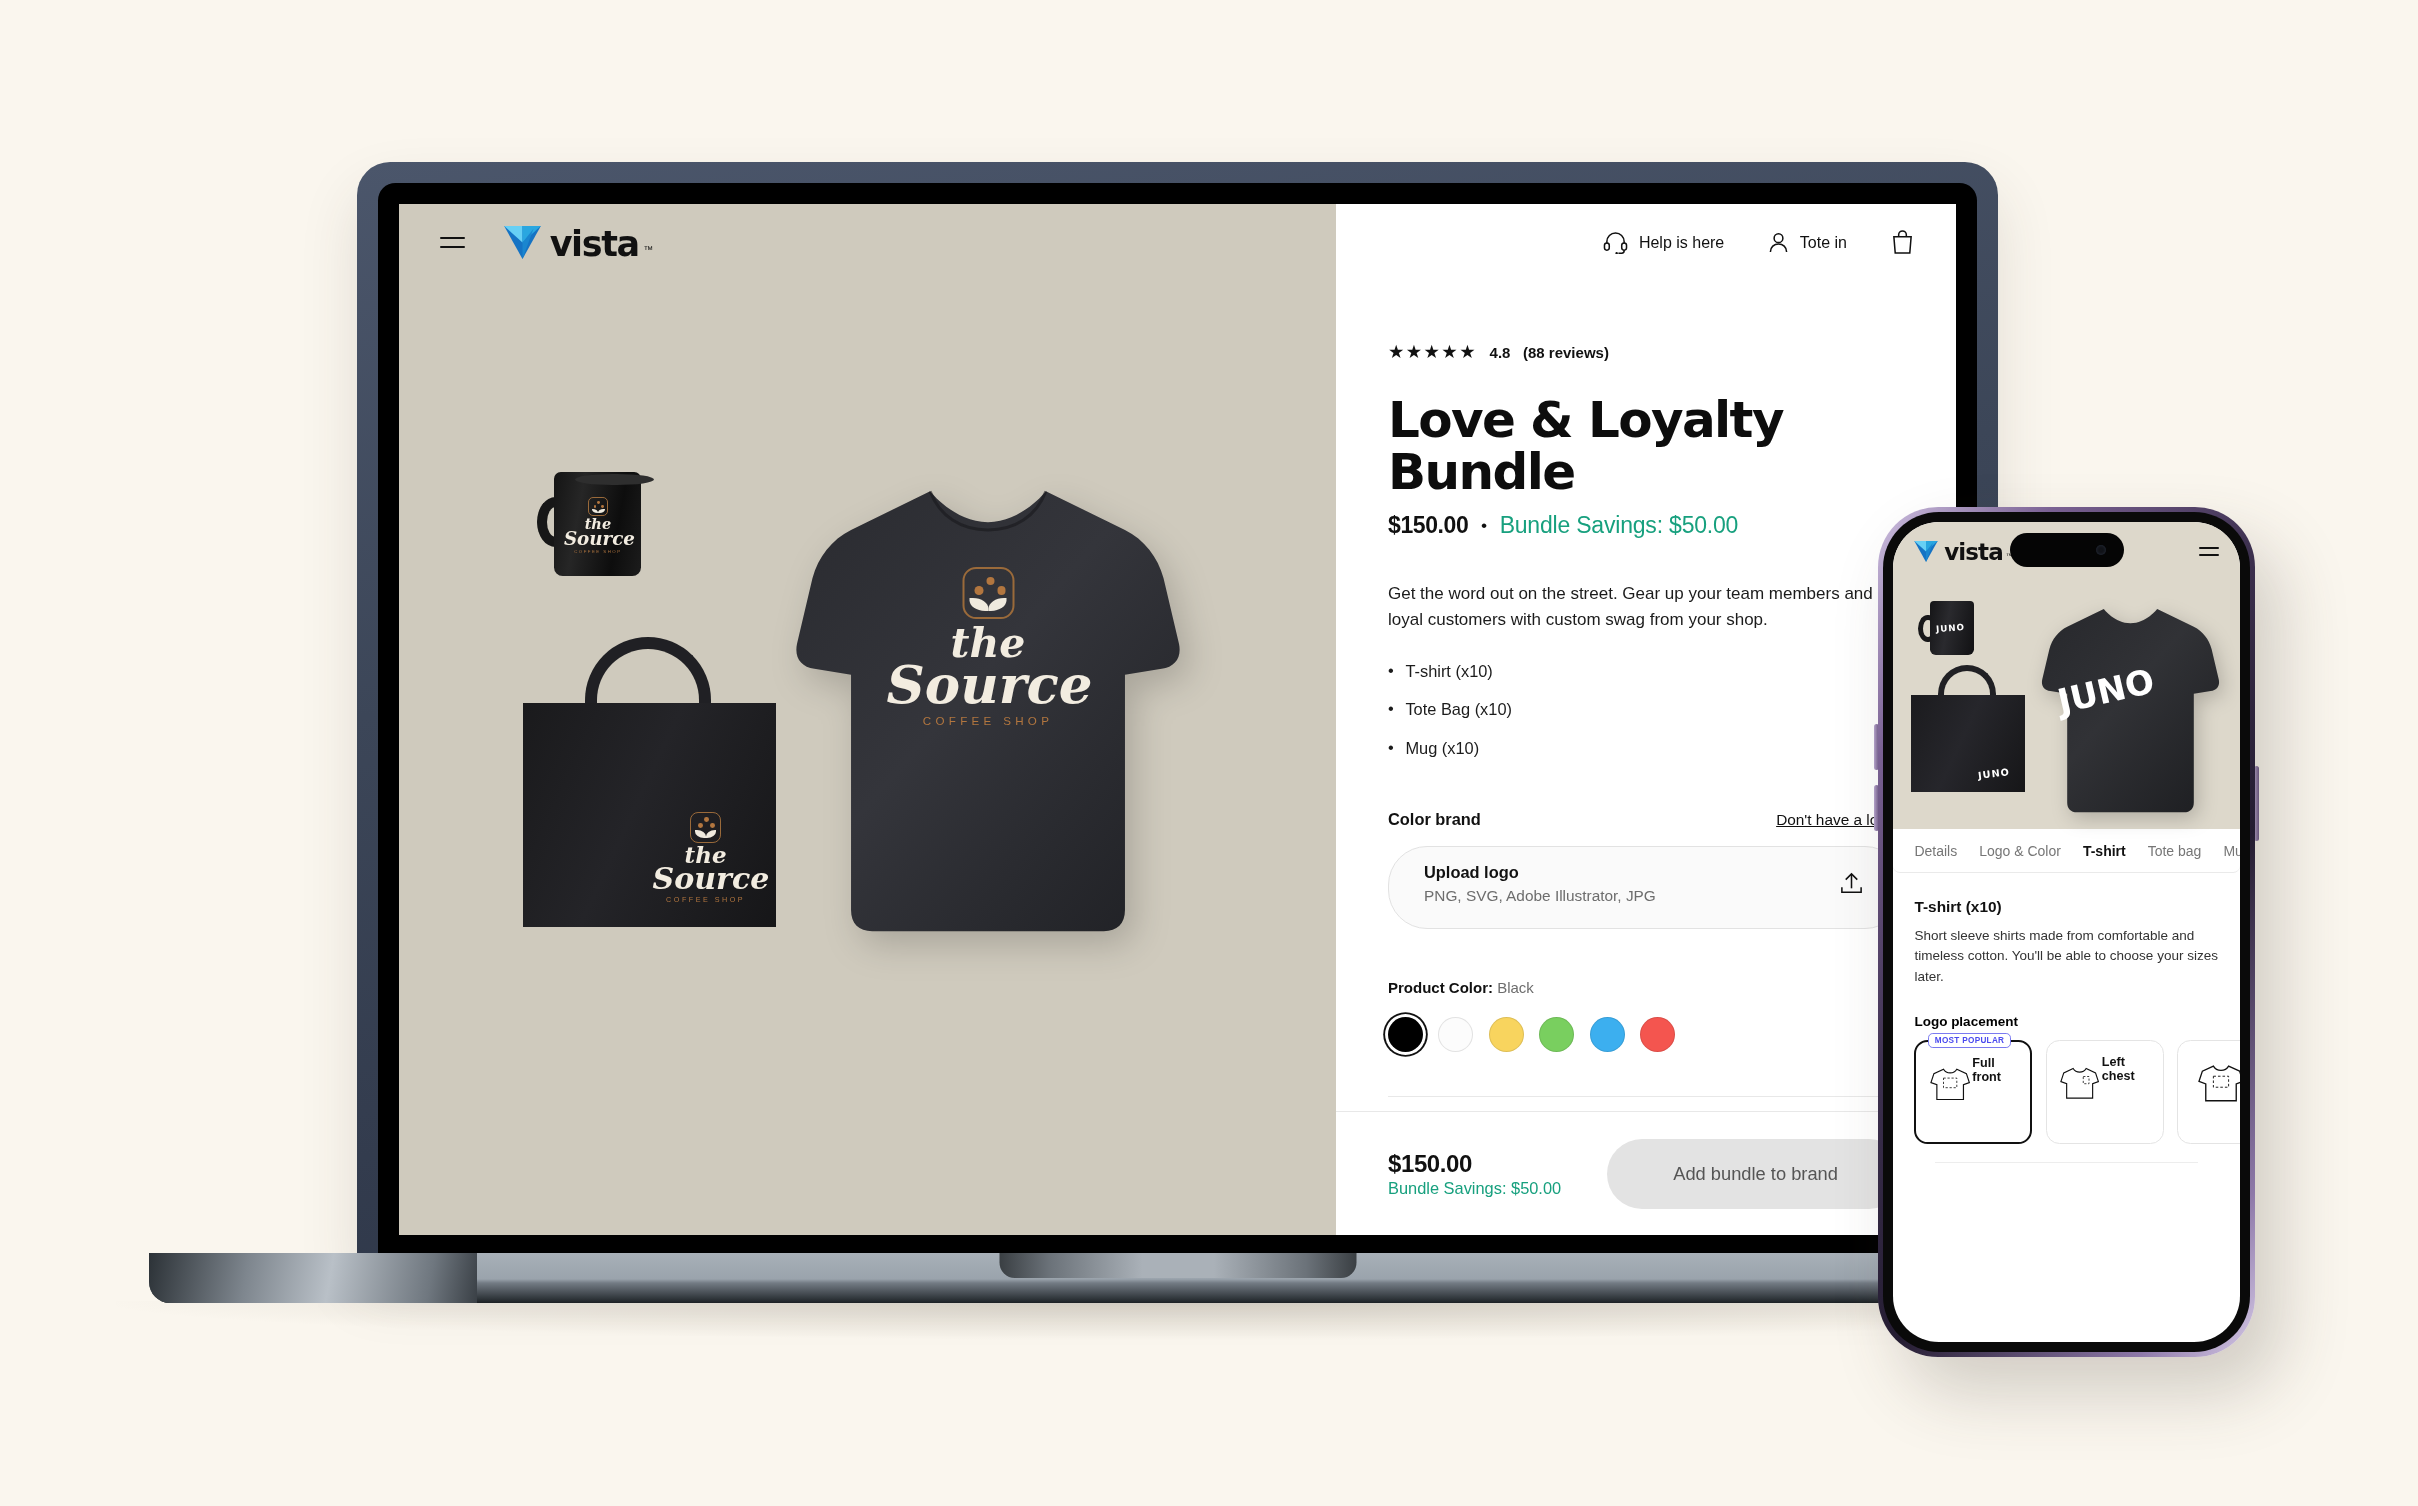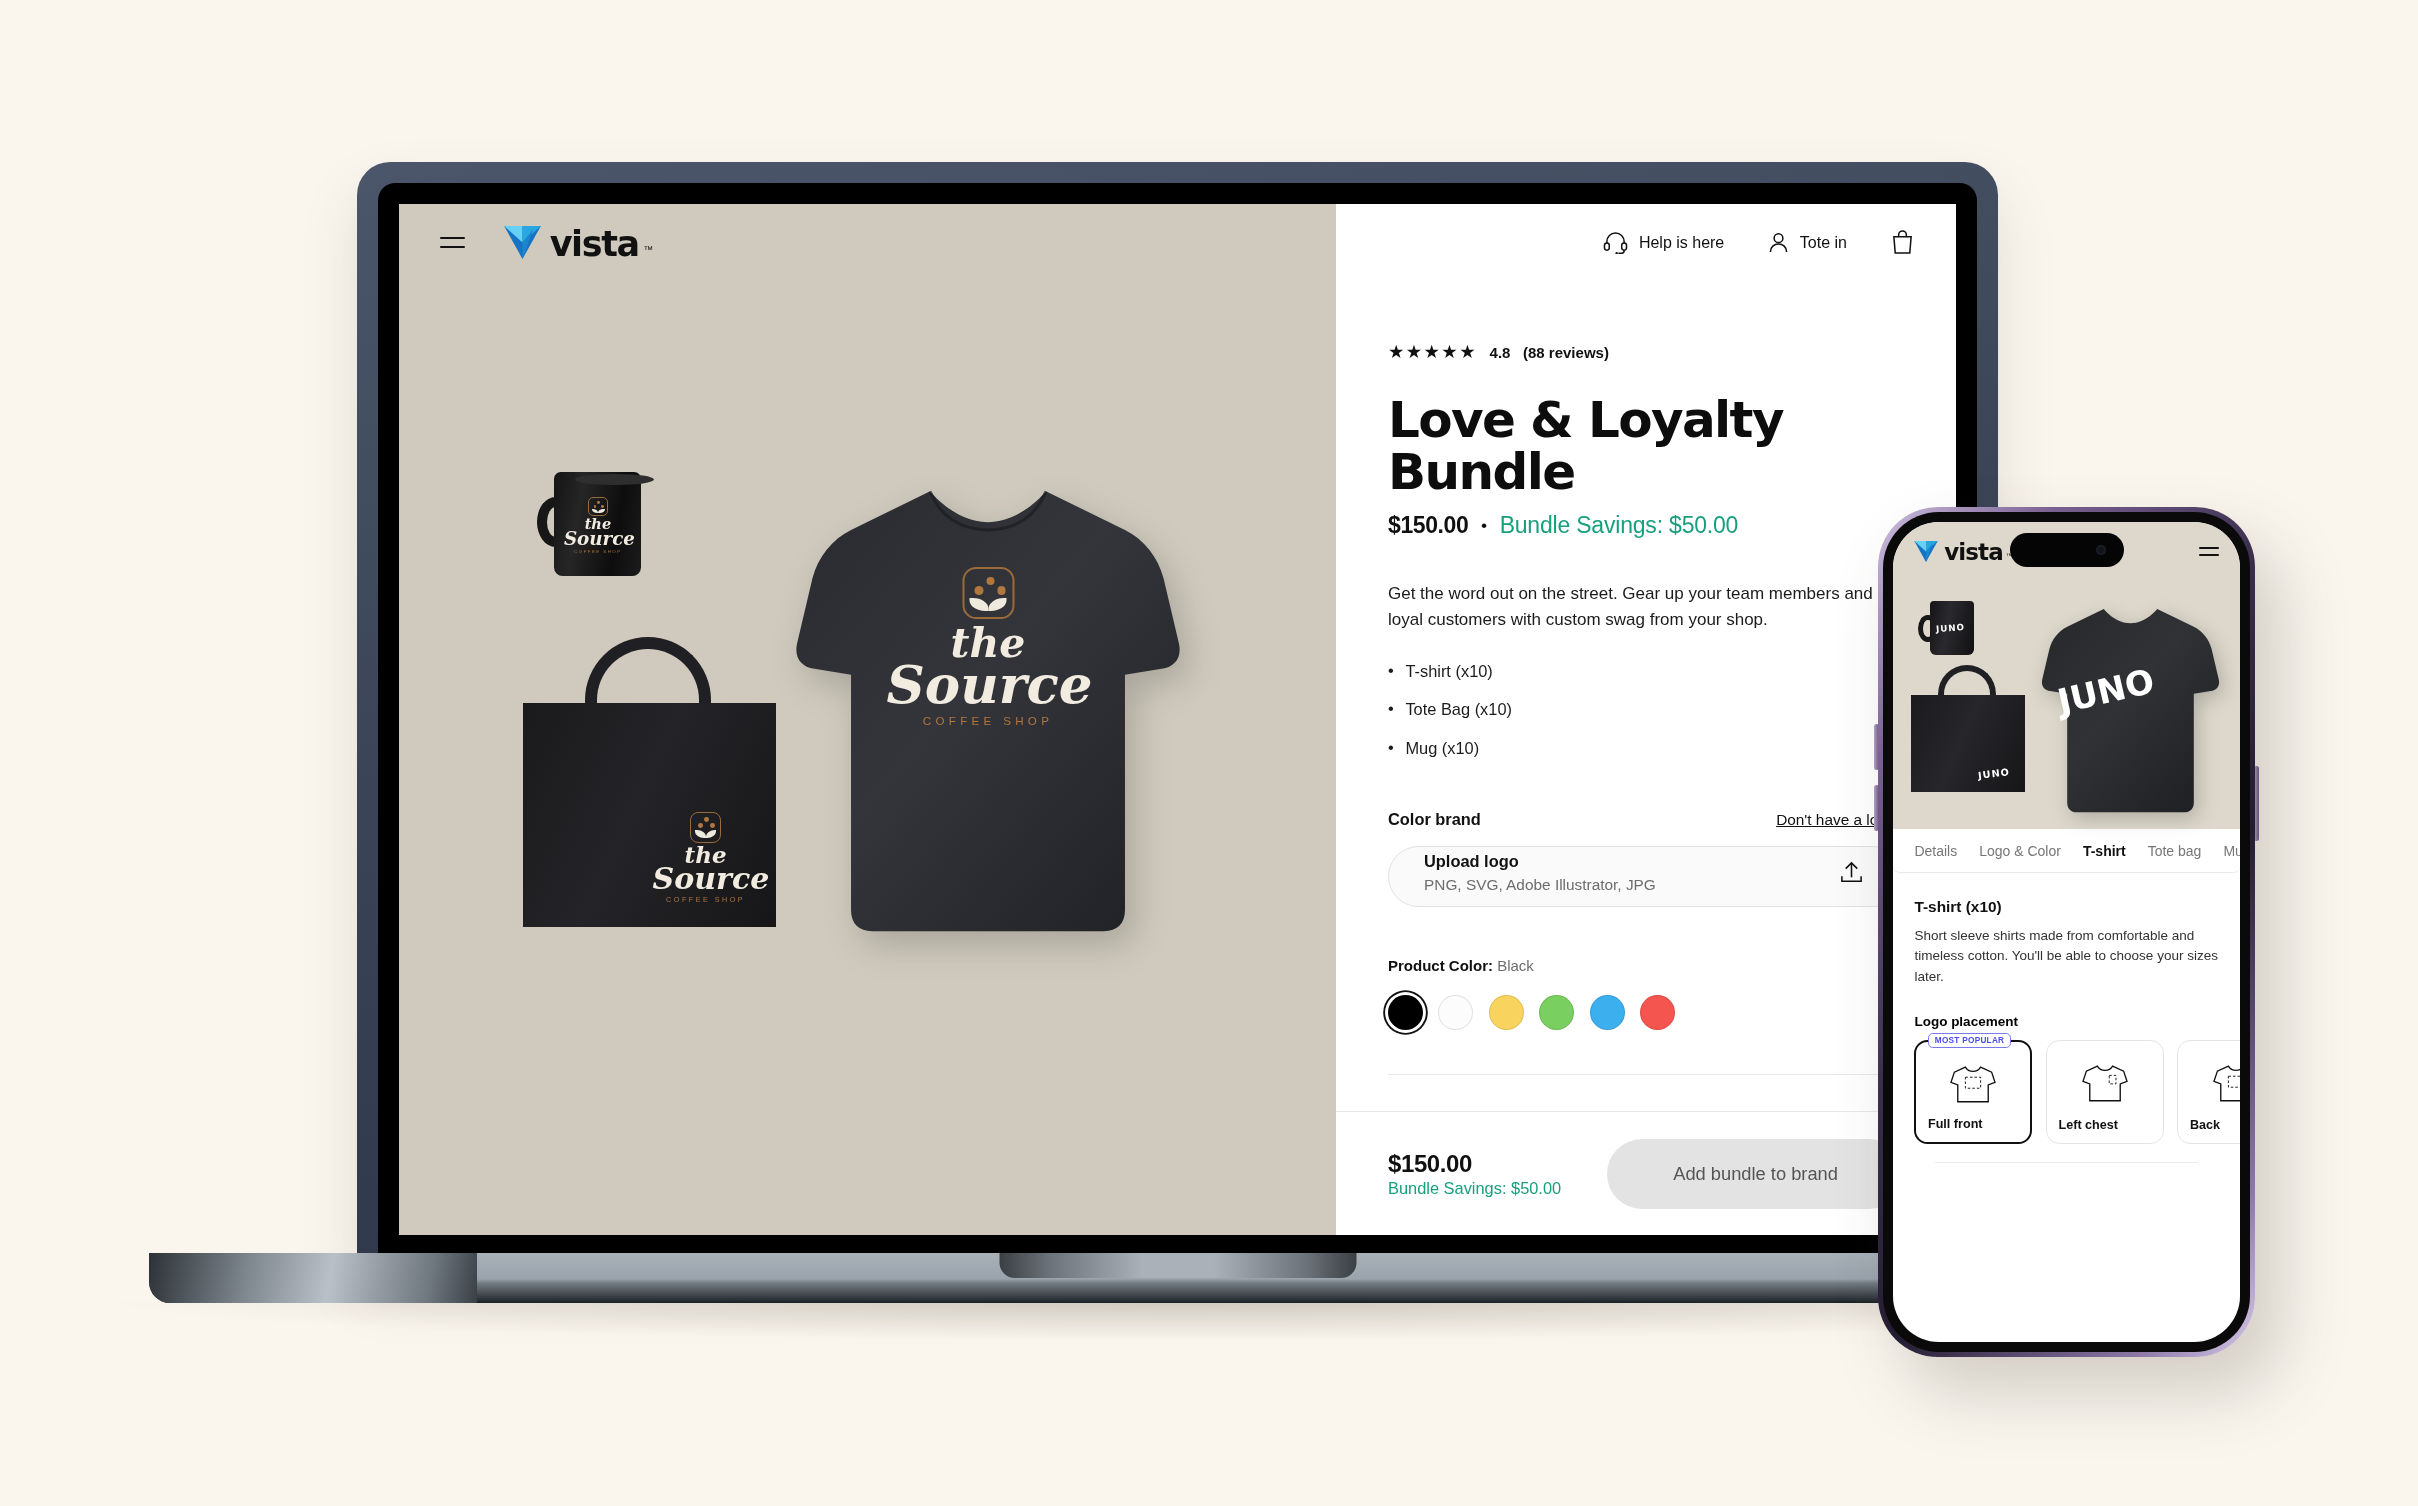--- a/index.html
+++ b/index.html
@@ -100,21 +100,21 @@
   .price-save { color:#17a07e; letter-spacing:-0.2px; }
   .desc { font-size: 17px; line-height: 1.55; color:#1c1c1c; max-width: 541px; margin-bottom: 29px; }
   ul.items { list-style:none; margin-bottom: 52px; }
   ul.items li { font-size: 16.4px; color:#1c1c1c; margin-bottom: 19.3px; padding-left: 17.4px; position:relative; }
   ul.items li:before { content:"•"; position:absolute; left: 0; top:-1px; }
   .brand-row { display:flex; align-items:baseline; justify-content:space-between; margin-bottom: 17.4px; max-width: 541px; }
   .brand-label { font-size: 16.4px; font-weight:700; color:#111; }
   .brand-link { font-size: 15.4px; color:#111; text-decoration: underline; cursor:pointer; white-space:nowrap; }
   .upload {
     border: 1.4px solid #e2e2e2; border-radius: 39px; background:#fafafa;
-    height: 61px; display:flex; align-items:center; justify-content:space-between;
+    height: 83px; display:flex; align-items:center; justify-content:space-between;
     padding: 0 39px 8px 35px; max-width: 579px; margin-bottom: 50px; cursor:pointer;
   }
   .upload-title { font-size: 16.4px; font-weight:700; color:#111; margin-bottom: 4.8px; }
   .upload-sub { font-size: 15.4px; color:#6d6d6d; }
   .color-label { font-size: 15px; color:#6d6d6d; margin-bottom: 21px; }
   .color-label b { color:#111; }
   .swatches { display:flex; gap: 15.4px; margin-bottom: 44px; }
   .swatch { width: 35px; height: 35px; border-radius: 50%; cursor:pointer; border:1px solid rgba(0,0,0,0.10); }
   .swatch.sel { box-shadow: 0 0 0 2.9px #fff, 0 0 0 4.8px #111; }
   .hr { height:1px; background:#e8e8e8; max-width: 618px; }
@@ -165,21 +165,21 @@
   .ph-tab { white-space:nowrap; cursor:pointer; }
   .ph-tab.active { color:#111; font-weight:700; }
   .ph-content { padding: 25px 21px 0 21px; flex:1; overflow:hidden; }
   .pc-title { font-size: 15.4px; font-weight:700; color:#111; margin-bottom: 9.7px; }
   .pc-desc { font-size: 13.5px; line-height:1.5; color:#333; margin-bottom: 27px; }
   .pc-label { font-size: 13.5px; font-weight:700; color:#000000; margin-bottom: 11.6px; }
   .placements { display:flex; gap: 13.5px; }
   .place-card {
     width: 118px; height: 104px; border:1.4px solid #e4e4e4; border-radius: 13.5px;
     flex:none; padding: 13.5px 11.6px 0 11.6px; position:relative; cursor:pointer;
-    display:flex; flex-direction:column; justify-content:space-between;
+    display:flex; flex-direction:row; justify-content:space-between;
   }
   .place-card.sel { border: 2.4px solid #111; }
   .badge {
     position:absolute; left: 11.6px; top: -9.7px; background:#fff;
     border:1.4px solid #7a7af0; border-radius: 4.8px; padding: 1.9px 5.8px;
     font-size: 8.2px; font-weight:700; color:#4a4aee; letter-spacing:0.3px; white-space:nowrap;
   }
   .place-icon { width: 52px; height: 44px; margin: 5.8px auto 0 auto; }
   .place-name { font-size: 12.6px; font-weight:700; color:#111; padding-bottom: 11.6px; }
   .ph-bottomline { height:1px; background:#ededed; margin: 17.4px 21px 0 21px; }

